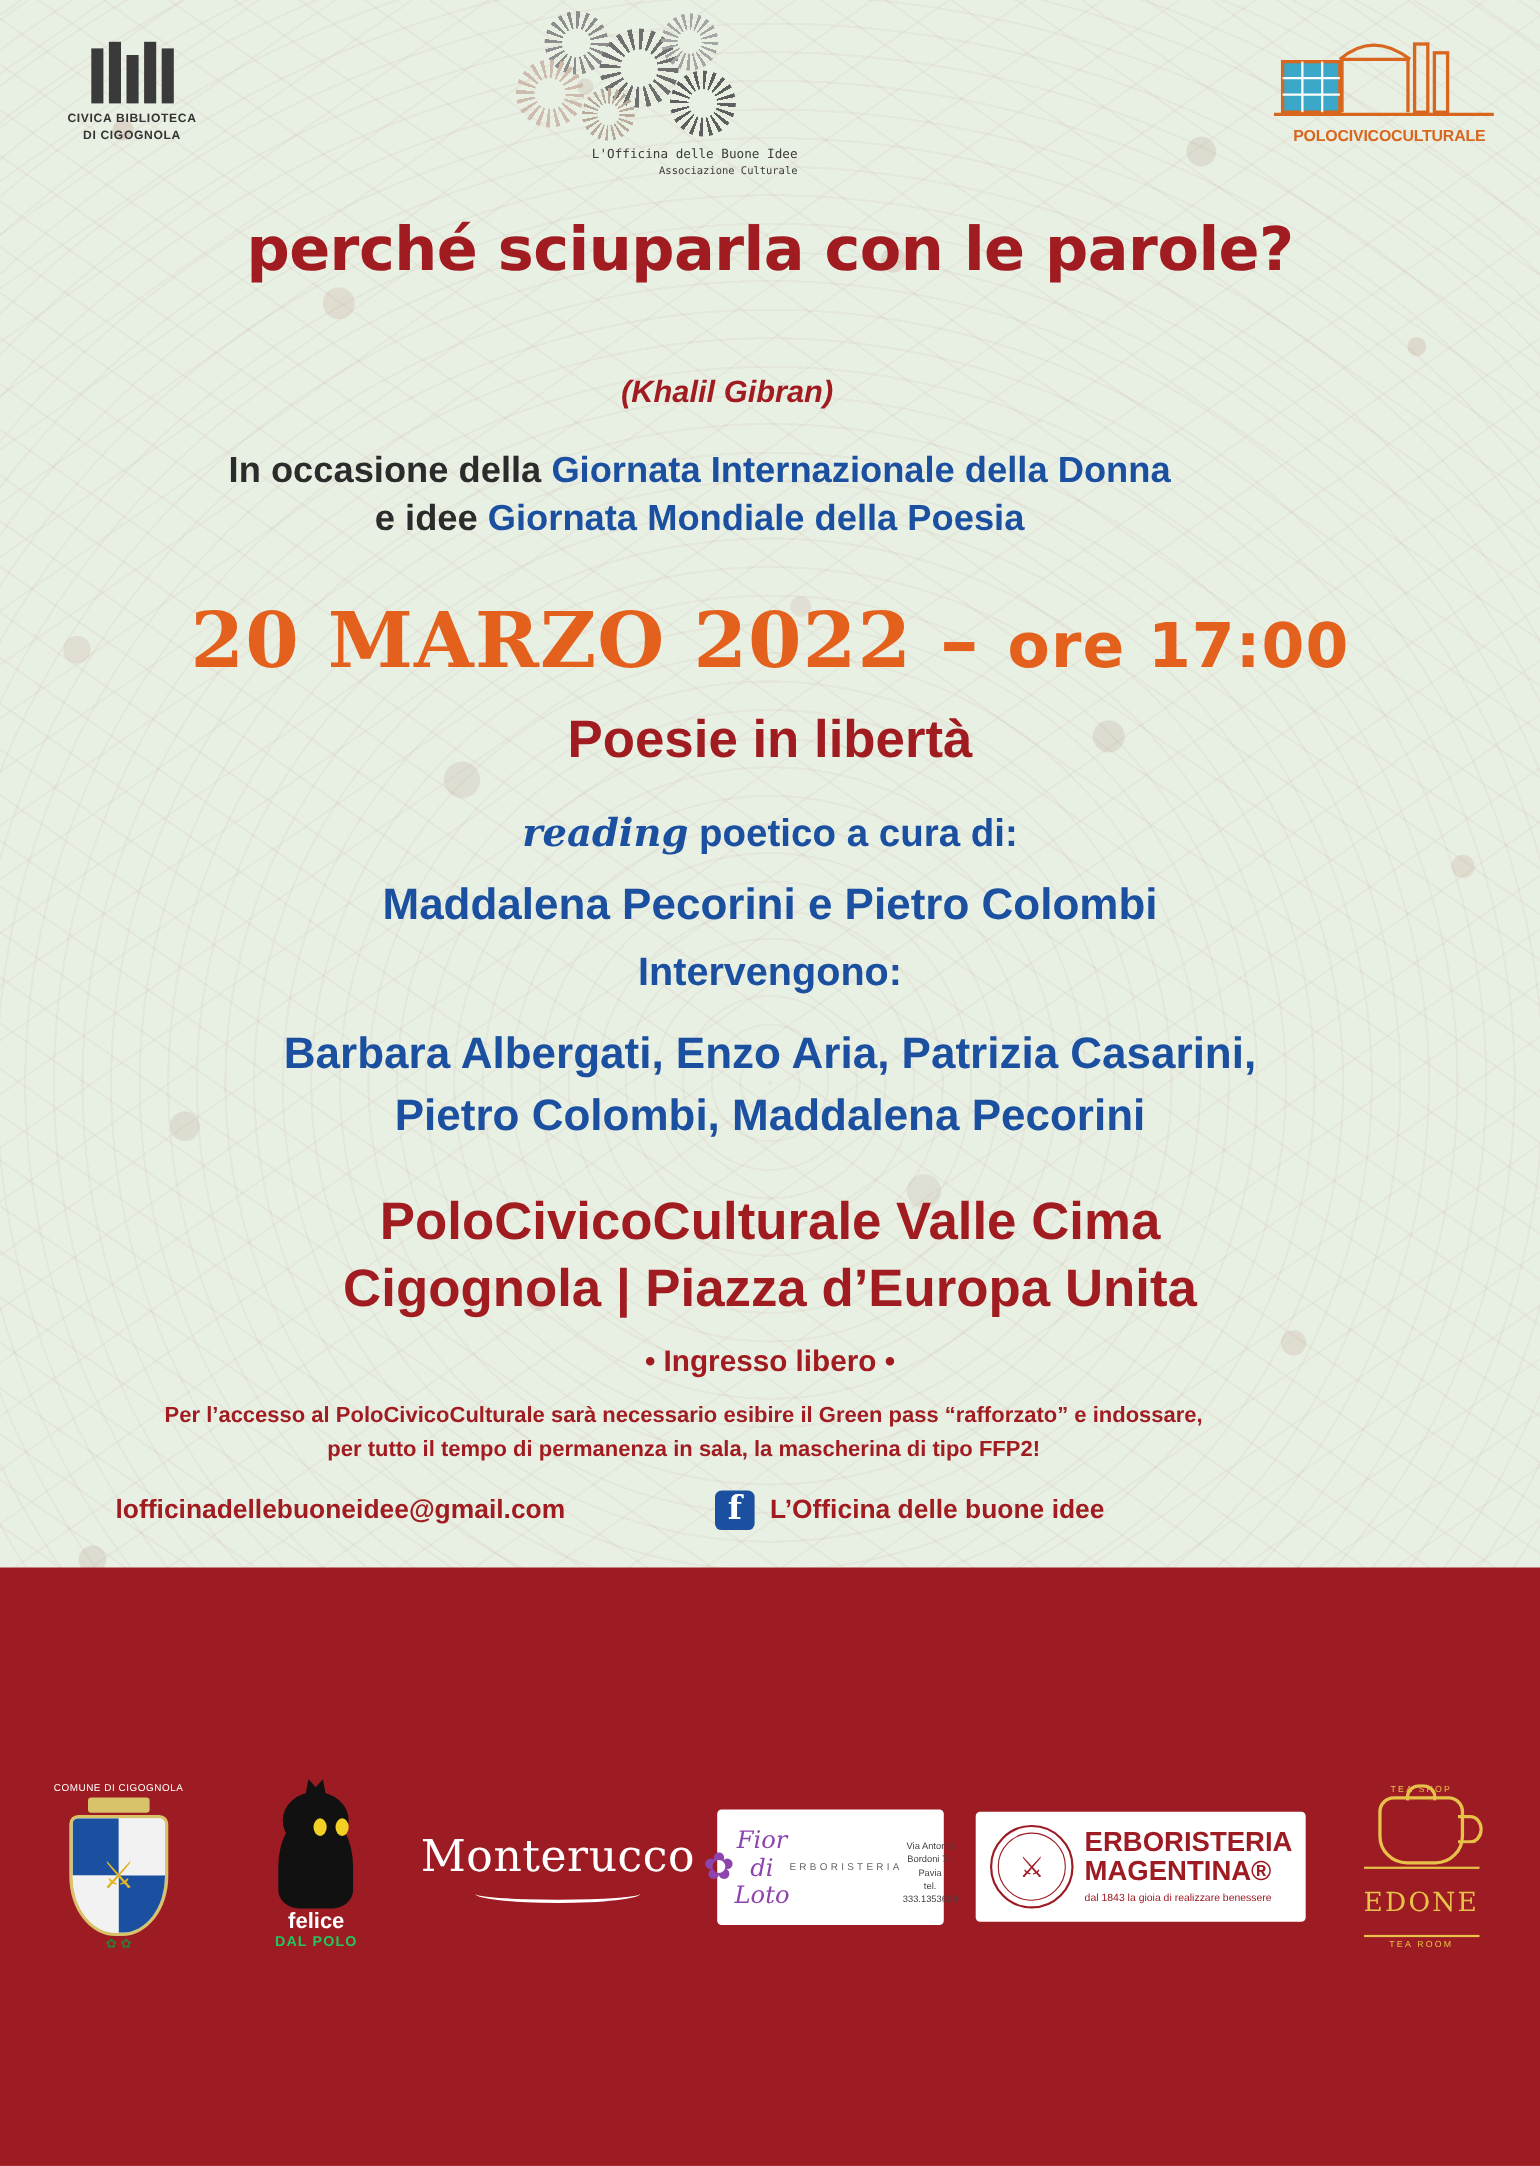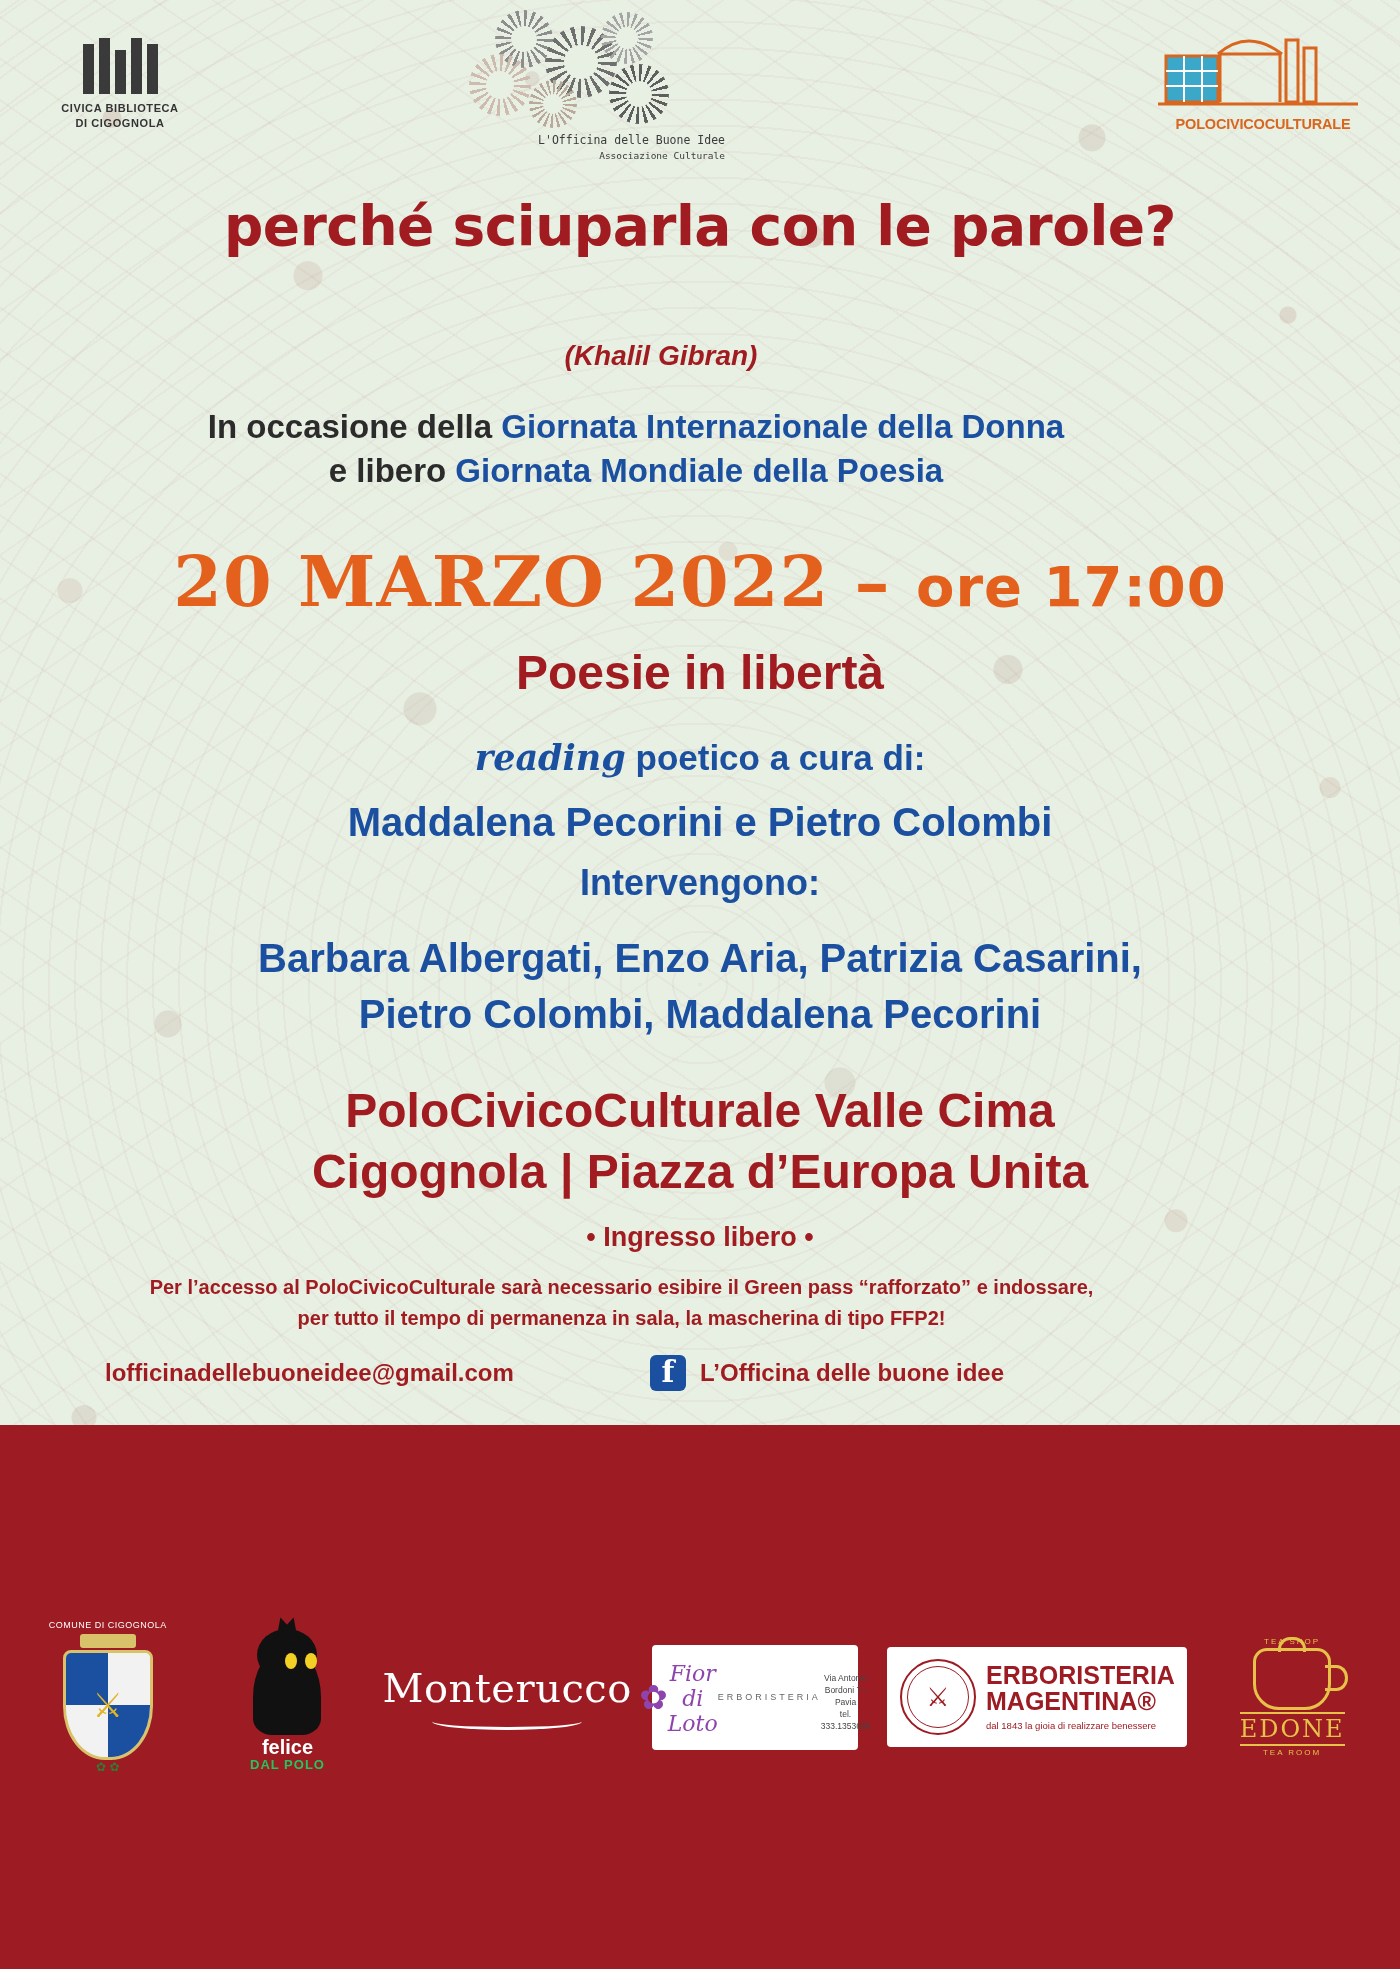--- a/index.html
+++ b/index.html
@@ -161,21 +161,21 @@
   .erb-seal:before{content:"";position:absolute;inset:5px;border-radius:50%;border:1px solid #9d1b22;}
   .erb-t1{color:#9d1b22;font-weight:bold;font-size:25px;line-height:1.02;}
   .erb-t2{color:#9d1b22;font-weight:bold;font-size:25px;line-height:1.02;}
   .erb-s{font-size:9.5px;color:#9d1b22;margin-top:6px;}
 
   .sp-edone{width:150px;text-align:center;color:#e7c24a;}
   .edone-top{font-size:8px;letter-spacing:2px;}
   .pot{width:72px;height:56px;margin:2px auto;border:3px solid #e7c24a;border-radius:14px 14px 26px 26px;position:relative;}
   .pot:before{content:"";position:absolute;right:-20px;top:14px;width:20px;height:20px;border:3px solid #e7c24a;border-left:none;border-radius:0 50% 50% 0;}
   .pot:after{content:"";position:absolute;left:50%;top:-14px;transform:translateX(-50%);width:22px;height:12px;border:3px solid #e7c24a;border-bottom:none;border-radius:12px 12px 0 0;}
-  .edone-n{font-family:"DejaVu Serif", serif;font-size:24px;letter-spacing:2px;border-top:2px solid #e7c24a;border-bottom:2px solid #e7c24a;padding:1px 0;}
+  .edone-n{font-family:"DejaVu Serif", serif;font-size:24px;letter-spacing:2px;border-top:2px solid #e7c24a;border-bottom:2px solid #e7c24a;padding:16px 0;}
   .edone-b{font-size:8px;letter-spacing:2px;margin-top:2px;}
 </style>
 </head>
 <body>
 
 <div class="bg"></div>
 
 <div class="wrap">
 
   <div class="hdr">
@@ -244,21 +244,21 @@
   <div class="quote">
     <div>perché sciuparla con le parole?</div>
   </div>
   <div class="author">(Khalil Gibran)</div>
 
   <div class="occ">
     <div>
       <span>In occasione della </span><b>Giornata Internazionale della Donna</b>
     </div>
     <div>
-      <span>e libero </span><b>Giornata Mondiale della Poesia</b>
+      <span>e idee </span><b>Giornata Mondiale della Poesia</b>
     </div>
   </div>
 
   <div class="date">
     <span>20 MARZO 2022 – </span><span class="ore">ore 17:00</span>
   </div>
 
   <div class="titolo">Poesie in libertà</div>
 
   <div class="reading">

